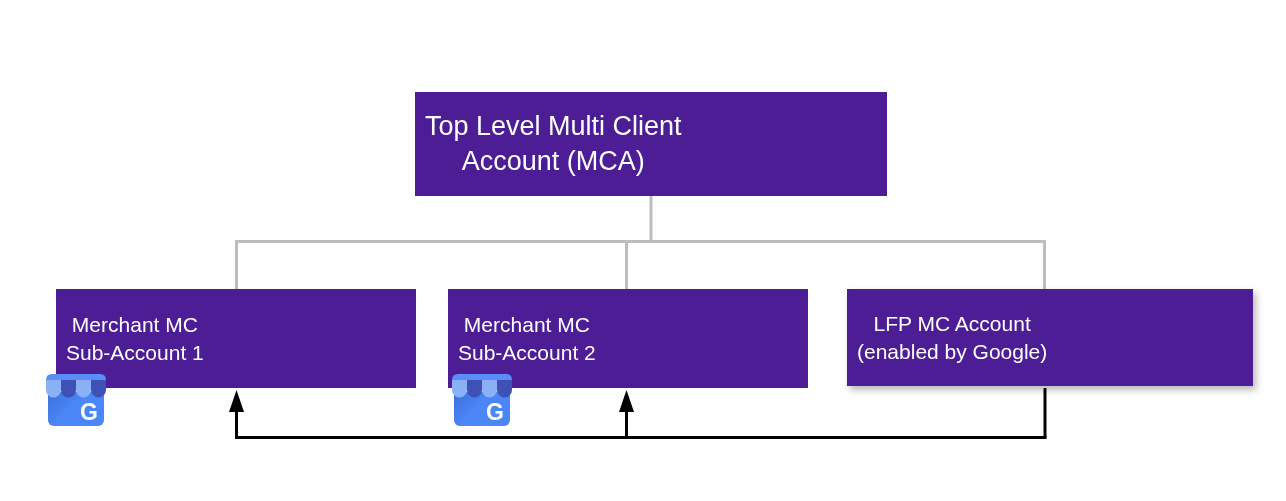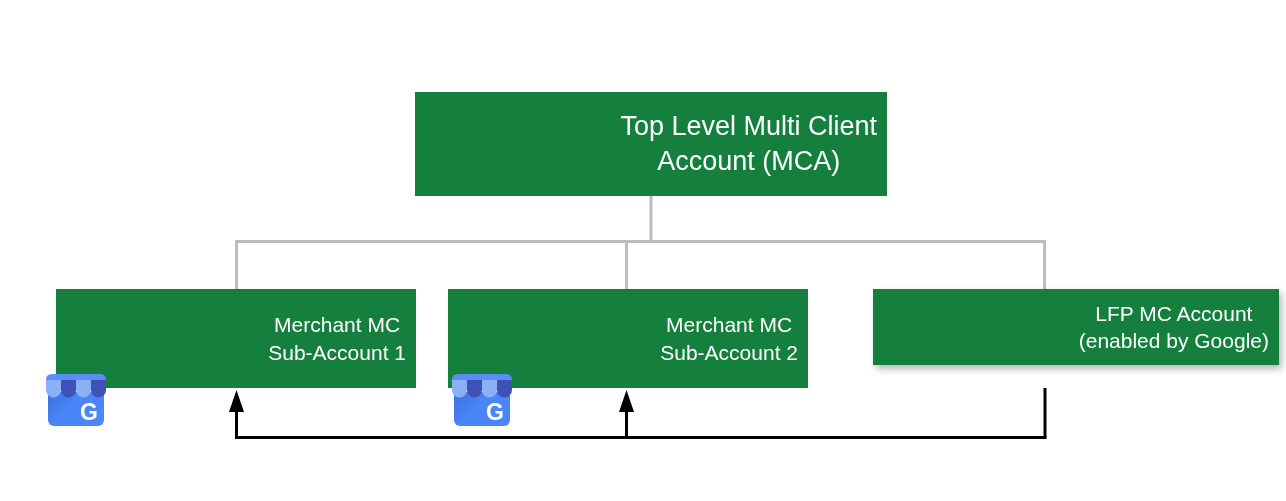--- a/index.html
+++ b/index.html
@@ -29,24 +29,24 @@
   }
   #tree-layer { z-index: 1; }
   #feedback-layer { z-index: 4; }
 
   
   .node {
     position: absolute;
     box-sizing: border-box;
     display: flex;
     align-items: center;
-    justify-content: flex-end;
+    justify-content: flex-start;
     text-align: center;
     color: #ffffff;
-    background: #15803d;
+    background: #4c1d95;
     z-index: 3;
   }
   .node .node-label {
     display: block;
     line-height: 1.30;
     white-space: pre-line;
     padding: 0 10px;
   }
 
   #node-mca {
@@ -67,24 +67,23 @@
     left: 448px;
     top: 289px;
     width: 360px;
     height: 99px;
     font-size: 21px;
   }
   #node-lfp {
     left: 847px;
     top: 289px;
     width: 406px;
-    height: 76px;
+    height: 97px;
     font-size: 21px;
     box-shadow: 3px 4px 7px rgba(0,0,0,0.28);
-    margin-left: 26px;
   }
 
   
   .gmb-icon {
     position: absolute;
     width: 76px;
     height: 76px;
     z-index: 5;
   }
   #gmb-icon-1 { left: 38px; top: 362px; }

